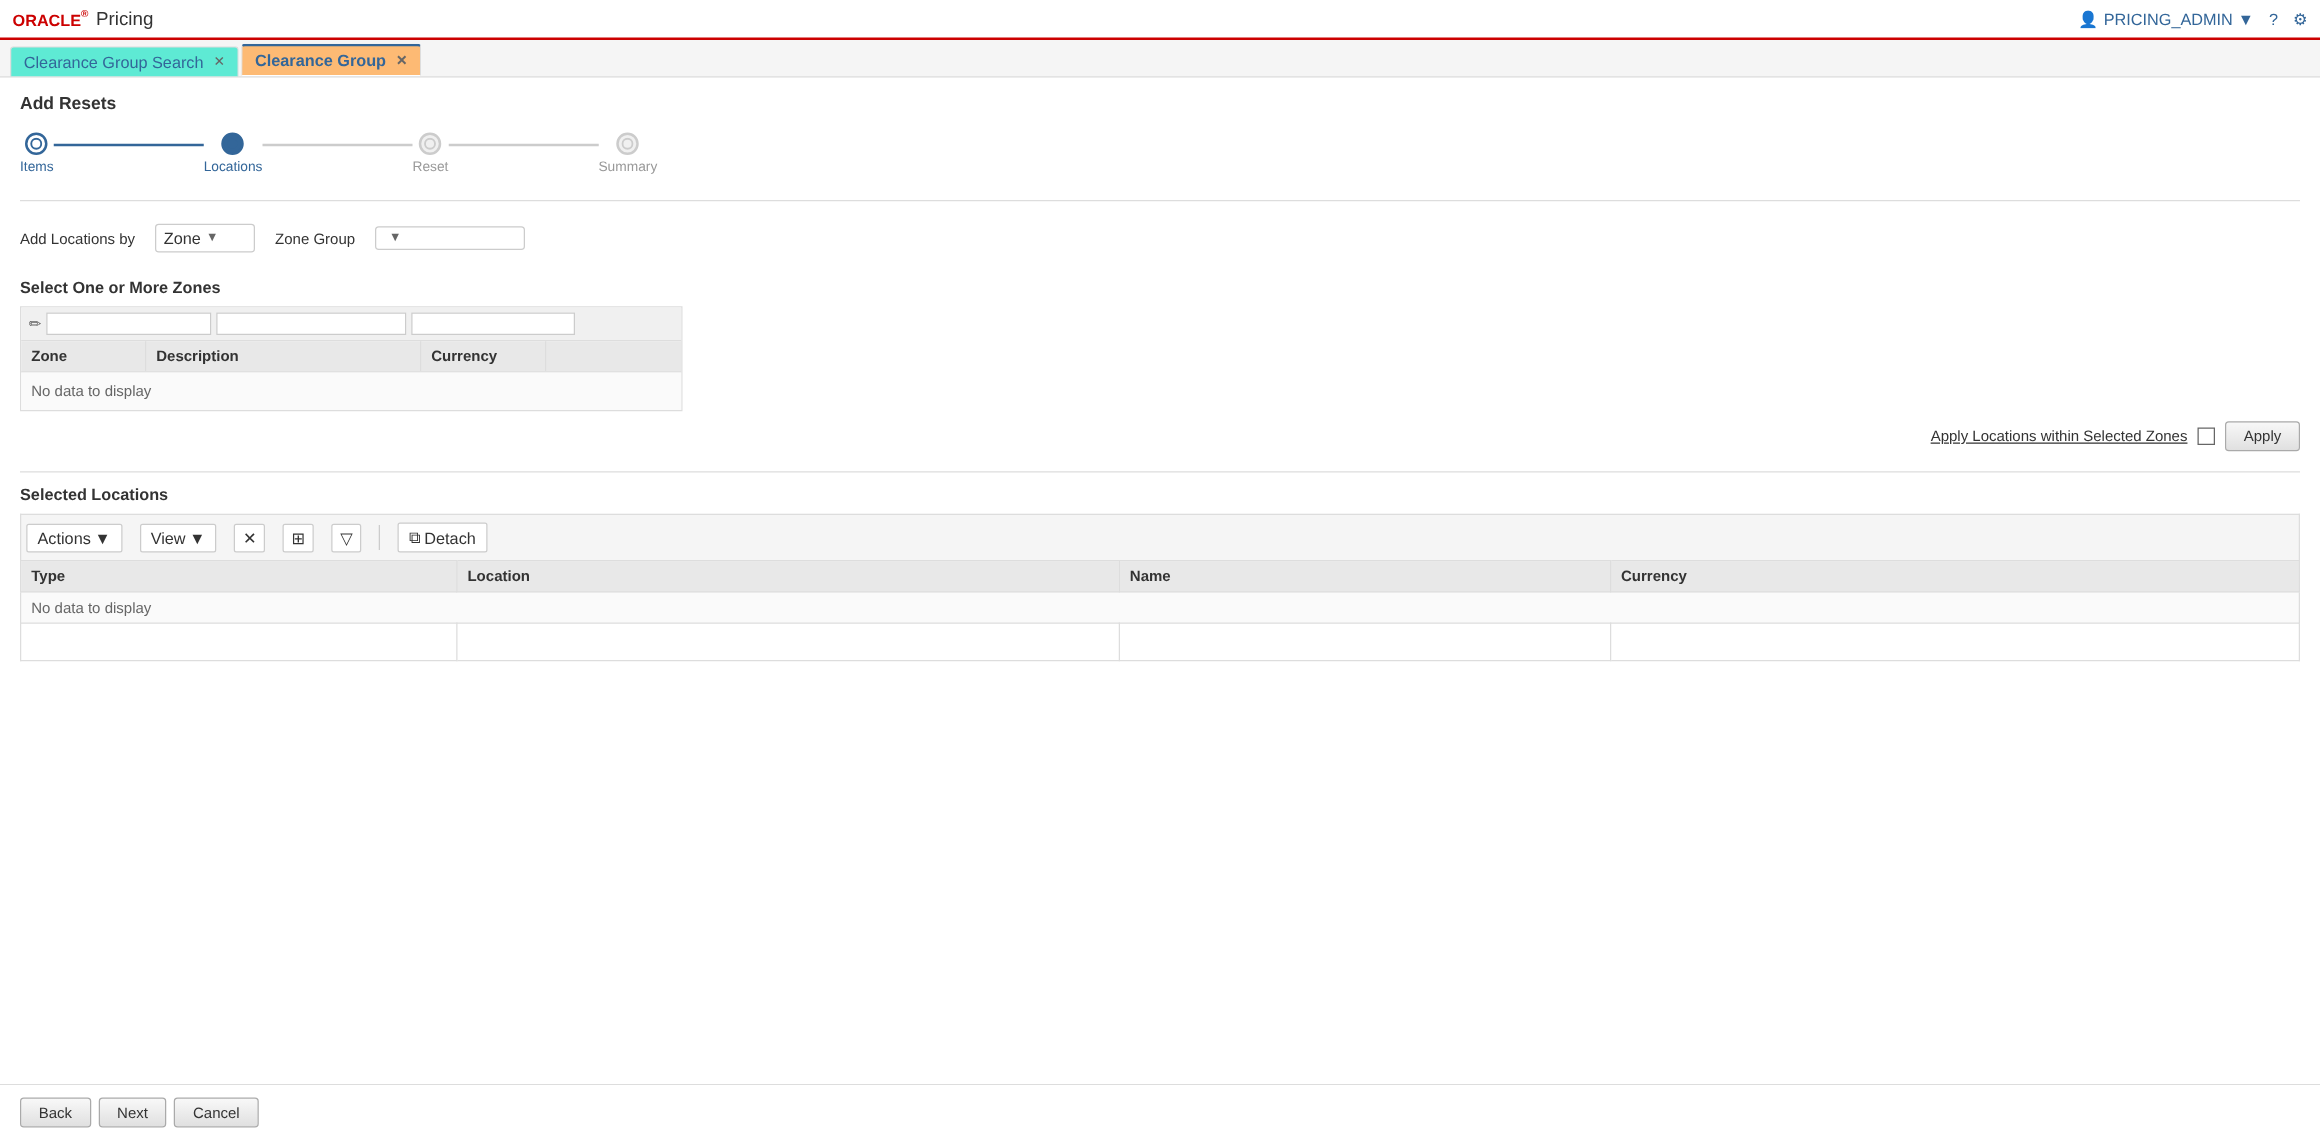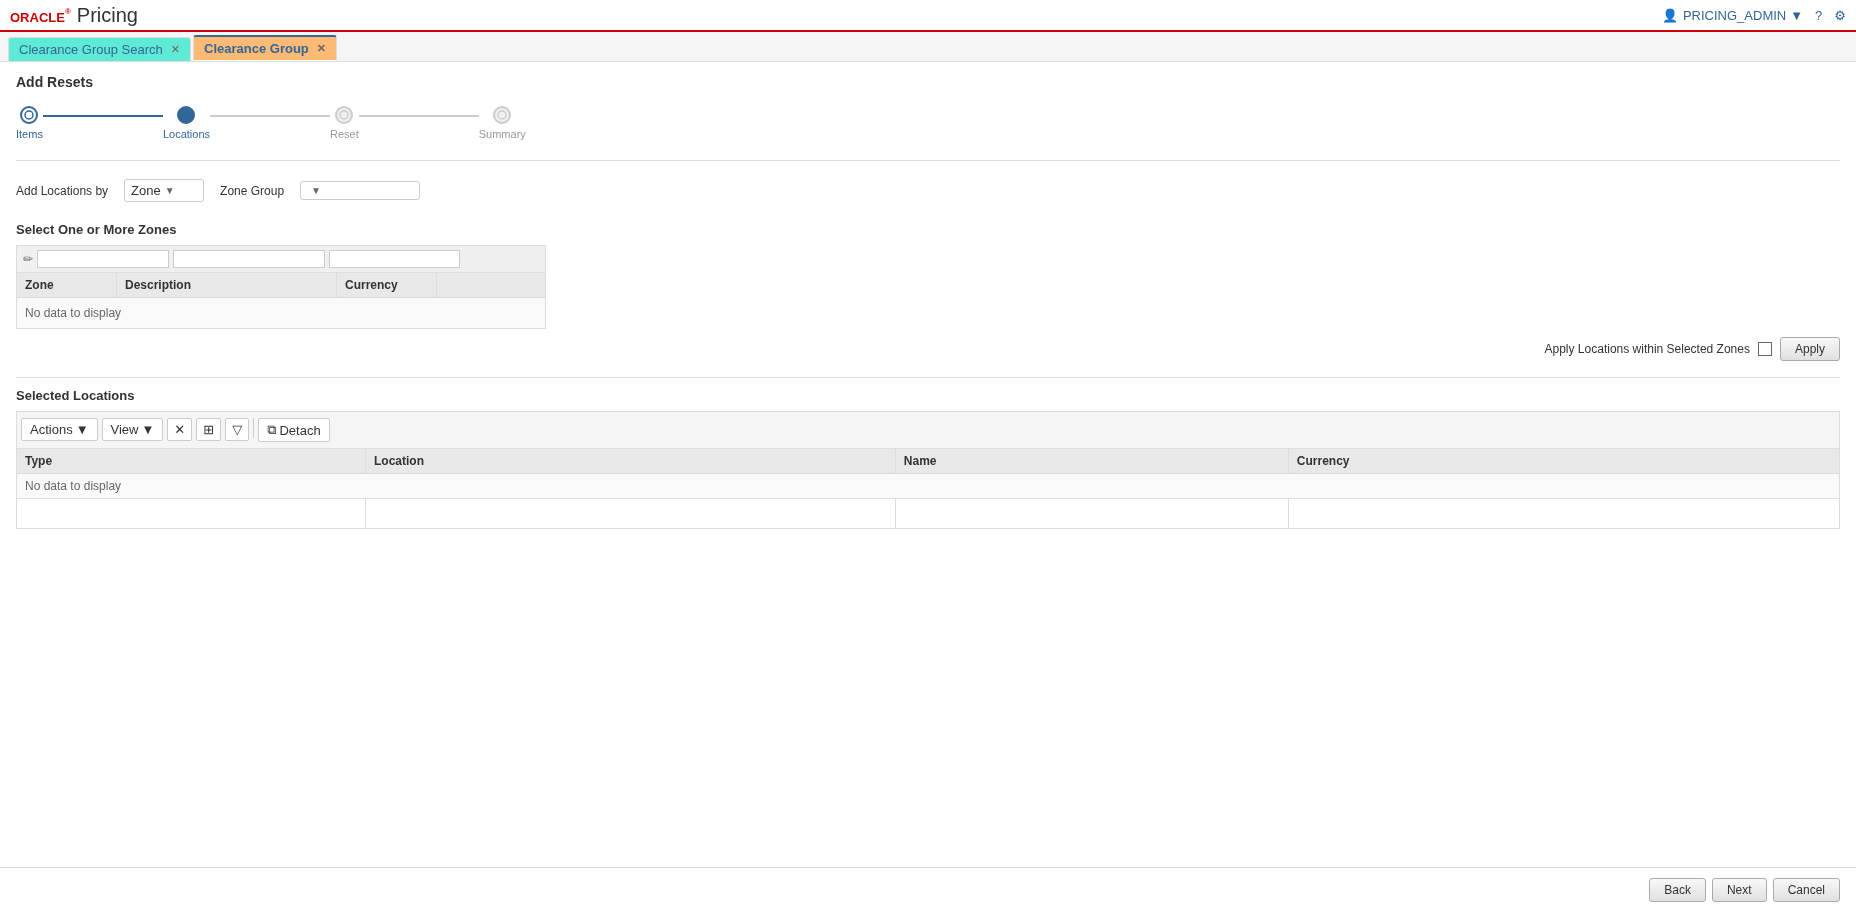--- a/index.html
+++ b/index.html
@@ -1,21 +1,21 @@
 <!DOCTYPE html>
 <html><head>
   <meta charset="utf-8">
   <style>
     * { box-sizing: border-box; margin: 0; padding: 0; font-family: Arial, sans-serif; font-size: 13px; }
     body { background: #fff; color: #333; }
 
     
     .header { height: 32px; background: #fff; border-bottom: 2px solid #cc0000; display: flex; align-items: center; justify-content: space-between; padding: 0 10px; }
     .header-logo { display: flex; align-items: center; gap: 6px; }
-    .header-app { font-size: 20px; color: #333; font-weight: normal; }
+    .header-app { font-size: 15px; color: #333; font-weight: normal; }
     .header-right { display: flex; align-items: center; gap: 12px; color: #336699; font-size: 12px; }
     .header-user { display: flex; align-items: center; gap: 4px; color: #336699; }
 
     
     .tabs-bar { background: #f5f5f5; border-bottom: 1px solid #ddd; display: flex; align-items: flex-end; padding: 0 8px; height: 30px; }
     .tab { display: flex; align-items: center; gap: 4px; padding: 4px 10px; border: 1px solid #ddd; border-bottom: none; background: #5eead4; color: #336699; cursor: pointer; font-size: 12px; margin-right: 2px; border-radius: 3px 3px 0 0; }
     .tab.active { background: #fdba74; border-bottom: 1px solid #fff; font-weight: bold; border-top: 2px solid #336699; }
     .tab-close { color: #666; font-size: 11px; cursor: pointer; margin-left: 4px; }
 
     
@@ -53,39 +53,39 @@
     .col-header { padding: 5px 8px; font-size: 12px; font-weight: bold; color: #333; border-right: 1px solid #ddd; }
     .col-zone { width: 100px; }
     .col-desc { width: 220px; }
     .col-currency { width: 100px; }
     .col-extra { width: 80px; border-right: none; }
     .no-data { padding: 8px; font-size: 12px; color: #666; background: #fafafa; }
     .edit-icon { color: #666; font-size: 12px; }
 
     
     .apply-row { display: flex; align-items: center; justify-content: flex-end; padding: 8px 0; gap: 8px; }
-    .apply-label { font-size: 12px; color: #333; }
+    .apply-label { font-size: 12px; color: #333; text-decoration: underline; }
     .apply-checkbox { width: 14px; height: 14px; border: 1px solid #666; background: #fff; }
     .btn { border: 1px solid #aaa; background: linear-gradient(to bottom, #f8f8f8, #e0e0e0); padding: 4px 14px; font-size: 12px; cursor: pointer; border-radius: 3px; color: #333; }
 
     
     .selected-locations-section { margin-top: 8px; }
-    .toolbar { display: flex; align-items: flex-start; gap: 4px; padding: 6px 4px; border: 1px solid #ddd; border-bottom: none; background: #f5f5f5; }
+    .toolbar { display: flex; align-items: center; gap: 14px; padding: 6px 4px; border: 1px solid #ddd; border-bottom: none; background: #f5f5f5; }
     .toolbar-btn { display: flex; align-items: center; gap: 3px; padding: 3px 8px; font-size: 12px; border: 1px solid #ccc; background: #fff; cursor: pointer; border-radius: 2px; }
     .toolbar-icon-btn { padding: 3px 6px; border: 1px solid #ccc; background: #fff; cursor: pointer; border-radius: 2px; font-size: 13px; }
     .toolbar-separator { width: 1px; height: 20px; background: #ccc; }
 
     .data-table { width: 100%; border: 1px solid #ddd; border-collapse: collapse; }
     .data-table th { background: #e8e8e8; border: 1px solid #ddd; padding: 5px 8px; font-size: 12px; font-weight: bold; text-align: left; }
     .data-table td { border: 1px solid #ddd; padding: 5px 8px; font-size: 12px; color: #666; }
     .data-table .no-data-row td { background: #fafafa; }
     .data-table .empty-row td { height: 30px; background: #fff; }
 
     
-    .bottom-bar { position: fixed; bottom: 0; right: 0; padding: 10px 16px; display: flex; gap: 6px; background: #fff; border-top: 1px solid #ddd; width: 100%; justify-content: flex-end; }
+    .bottom-bar { position: fixed; bottom: 0; right: 0; padding: 10px 16px; display: flex; gap: 6px; background: #fff; border-top: 1px solid #ddd; width: 100%; }
 
     
     .oracle-text { color: #cc0000; font-size: 20px; font-weight: bold; }
     .oracle-tm { font-size: 8px; vertical-align: super; color: #cc0000; }
   </style>
 </head>
 <body>
 
 <div class="header">
   <div class="header-logo">

